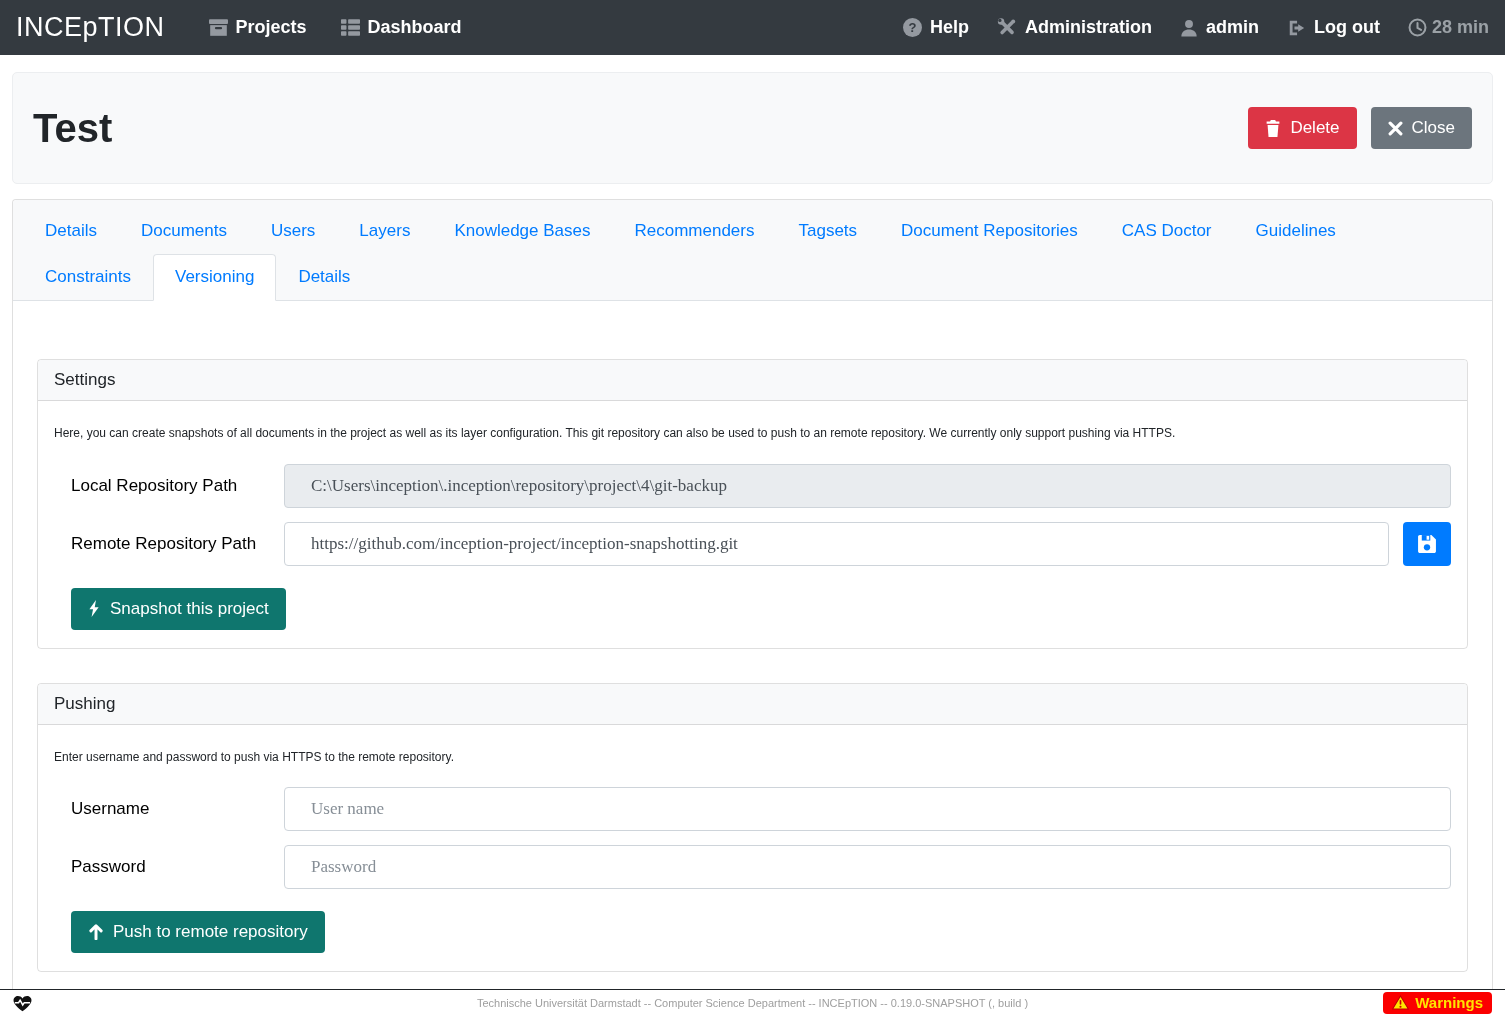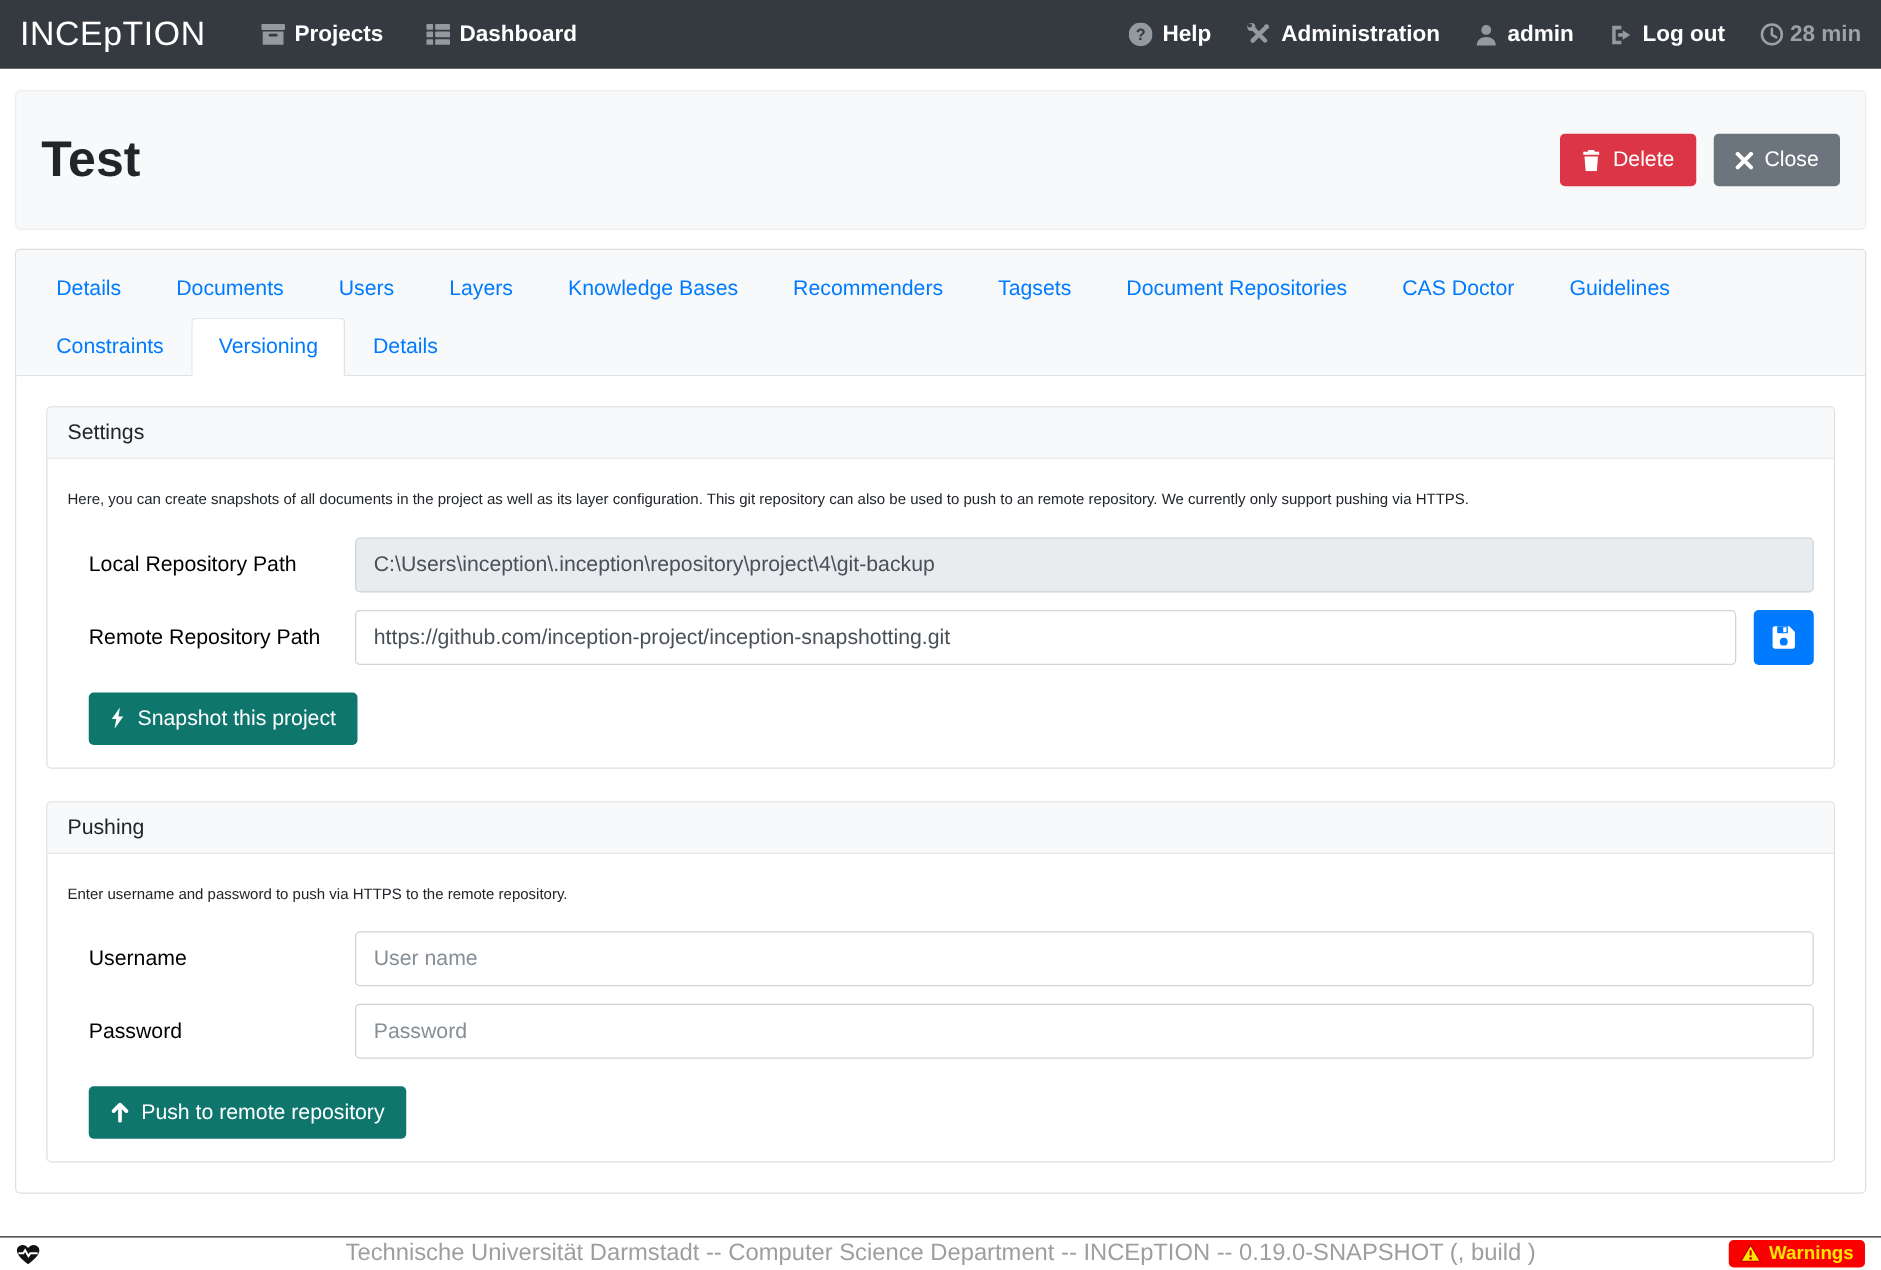--- a/index.html
+++ b/index.html
@@ -51,51 +51,51 @@
     padding:12px 21px; font-size:17px; color:#007bff; cursor:pointer;
     border:1px solid transparent; border-radius:4px 4px 0 0; white-space:nowrap;
   }
   .tab.active {
     background:#fff; border-color:#dee2e6 #dee2e6 #fff;
     margin-bottom:-1px; position:relative; z-index:1;
   }
   .card-body { padding:24px; }
 
   
-  .panel { border:1px solid rgba(0,0,0,.125); border-radius:4px; margin-bottom:26px; }
+  .panel { border:1px solid rgba(0,0,0,.125); border-radius:4px; margin-bottom:26px;margin-top:34px; }
   .panel:last-child { margin-bottom:0; }
   .panel-header {
     padding:10px 16px; background:#f8f9fa; border-bottom:1px solid rgba(0,0,0,.125);
     font-size:17px; color:#212529; border-radius:4px 4px 0 0;
   }
   .panel-body { padding:16px; }
   .desc { font-size:12px; line-height:1.72; margin:6px 0 20px; }
 
   .form-row { display:flex; align-items:center; margin-bottom:14px; }
   .form-label { width:230px; min-width:230px; padding-left:17px; font-size:17px; color:#000000; }
   .form-control {
     flex:1; height:44px; border:1px solid #ced4da; border-radius:4px;
-    padding:0 14px; font-size:17px; font-family:Liberation Sans, sans-serif; color:#495057; background:#fff;
+    padding:0 26px; font-size:17px; font-family:Liberation Serif, serif; color:#495057; background:#fff;
   }
   .form-control[readonly] { background:#e9ecef; }
   .form-control::placeholder { color:#868e96; }
   .save-btn {
     width:48px; height:44px; margin-left:14px; background:#007bff; border:none;
     border-radius:4px; display:flex; align-items:center; justify-content:center; cursor:pointer;
   }
   .action-btn { margin:8px 0 2px 17px; }
 
   
   .footer {
     position:absolute; left:0; right:0; bottom:0; height:27px; background:#fff;
     border-top:1px solid #212529; display:flex; align-items:center; padding:0 13px;
   }
   .footer-text {
     position:absolute; left:0; right:0; text-align:center;
-    color:#9e9e9e; font-size:19px; pointer-events:none;
+    color:#9e9e9e; font-size:11px; pointer-events:none;
   }
   .heart-wrap { position:relative; z-index:2; display:flex; align-items:center; }
   .warnings {
     margin-left:auto; position:relative; z-index:2; cursor:pointer;
     background:#fb0000; color:#ffe400; font-weight:bold; font-size:15px;
     border-radius:4px; padding:2px 9px 3px; display:flex; align-items:center; gap:6px;
   }
   svg { display:block; }
 </style>
 </head>

